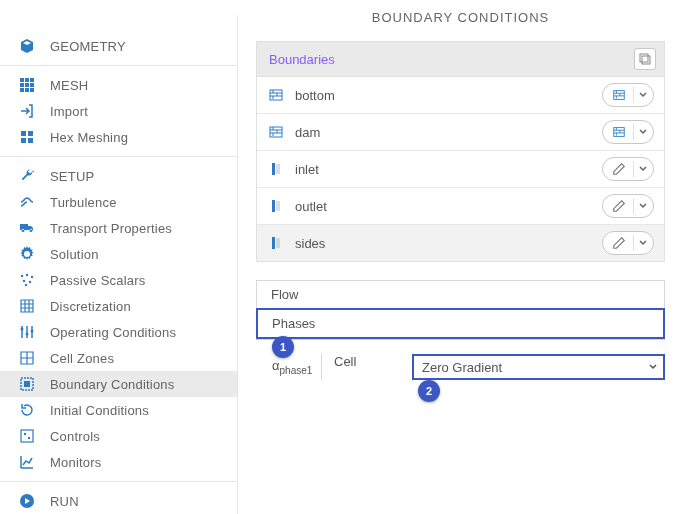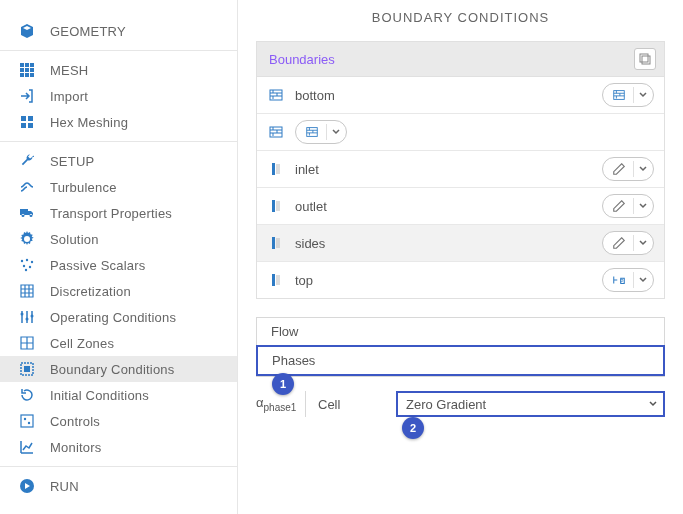--- a/index.html
+++ b/index.html
@@ -17,20 +17,21 @@
     overflow: hidden;
     display: flex;
   }
 
   
   .sidebar {
     width: 238px;
     border-right: 1px solid #e6e6e6;
     padding: 12px 0;
     overflow-y: auto;
+    margin-top: 15px;
   }
   .side-section {
     border-bottom: 1px solid #e6e6e6;
     padding: 6px 0;
   }
   .side-section:last-child { border-bottom: none; }
   .side-item {
     display: flex;
     align-items: center;
     height: 26px;
@@ -174,23 +175,23 @@
     display: inline-flex;
     align-items: center;
     justify-content: center;
     font-size: 11px;
     font-weight: bold;
     box-shadow: 0 1px 3px rgba(0,0,0,0.3);
   }
 
   .form-row {
     display: flex;
-    align-items: center;
     margin-top: 14px;
     position: relative;
+    margin-left: 16px;
   }
   .alpha-label {
     width: 50px;
     color: #555;
     border-right: 1px solid #d8d8d8;
     padding: 4px 0;
   }
   .alpha-label sub { font-size: 10px; }
   .type-label {
     width: 90px;
@@ -429,20 +430,21 @@
       </span>
     </div>
 
     <div class="boundary-row">
       <span class="boundary-type-icon c-blue">
         <svg width="16" height="16" viewBox="0 0 16 16">
             <rect x="2" y="3" width="12" height="10" fill="none" stroke="currentColor"></rect>
             <path stroke="currentColor" d="M2 6h12M2 9h12M5 3v3M9 6v3M5 9v3"></path>
           </svg>
       </span>
+      <span class="boundary-name">dam</span>
       <span class="boundary-pill">
         <span class="pill-icon c-blue">
             <svg width="14" height="14" viewBox="0 0 16 16">
               <rect x="2" y="3" width="12" height="10" fill="none" stroke="currentColor"></rect>
               <path stroke="currentColor" d="M2 6h12M2 9h12M5 3v3M9 6v3M5 9v3"></path>
             </svg>
           </span>
         <span class="pill-caret">
             <svg width="10" height="10" viewBox="0 0 10 10">
               <path fill="none" stroke="#666" stroke-width="1.5" d="M2 3l3 3 3-3"></path>
@@ -510,42 +512,20 @@
             </svg>
           </span>
         <span class="pill-caret">
             <svg width="10" height="10" viewBox="0 0 10 10">
               <path fill="none" stroke="#666" stroke-width="1.5" d="M2 3l3 3 3-3"></path>
             </svg>
           </span>
       </span>
     </div>
 
-    <div class="boundary-row">
-      <span class="boundary-type-icon c-blue">
-        <svg width="16" height="16" viewBox="0 0 16 16">
-            <rect x="4" y="2" width="3" height="12" fill="currentColor"></rect>
-            <path stroke="#bbb" d="M9 3v10M11 3v10"></path>
-          </svg>
-      </span>
-      <span class="boundary-name">top</span>
-      <span class="boundary-pill">
-        <span class="pill-icon c-blue">
-            <svg width="14" height="14" viewBox="0 0 16 16">
-              <path fill="none" stroke="currentColor" stroke-width="1.2" d="M2 12V4M2 8h4M10 6h4v6h-4z"></path>
-              <text x="9" y="11" font-size="6" fill="currentColor">P</text>
-            </svg>
-          </span>
-        <span class="pill-caret">
-            <svg width="10" height="10" viewBox="0 0 10 10">
-              <path fill="none" stroke="#666" stroke-width="1.5" d="M2 3l3 3 3-3"></path>
-            </svg>
-          </span>
-      </span>
-    </div>
   </div>
 
   <div class="tabs" style="position:relative;">
     <div class="tab inactive">
       <span>Flow</span>
     </div>
     <div class="tab active-highlight" style="position:relative;">
       <span>Phases</span>
       <span class="callout-marker" style="left:14px; top:26px;">1</span>
     </div>

